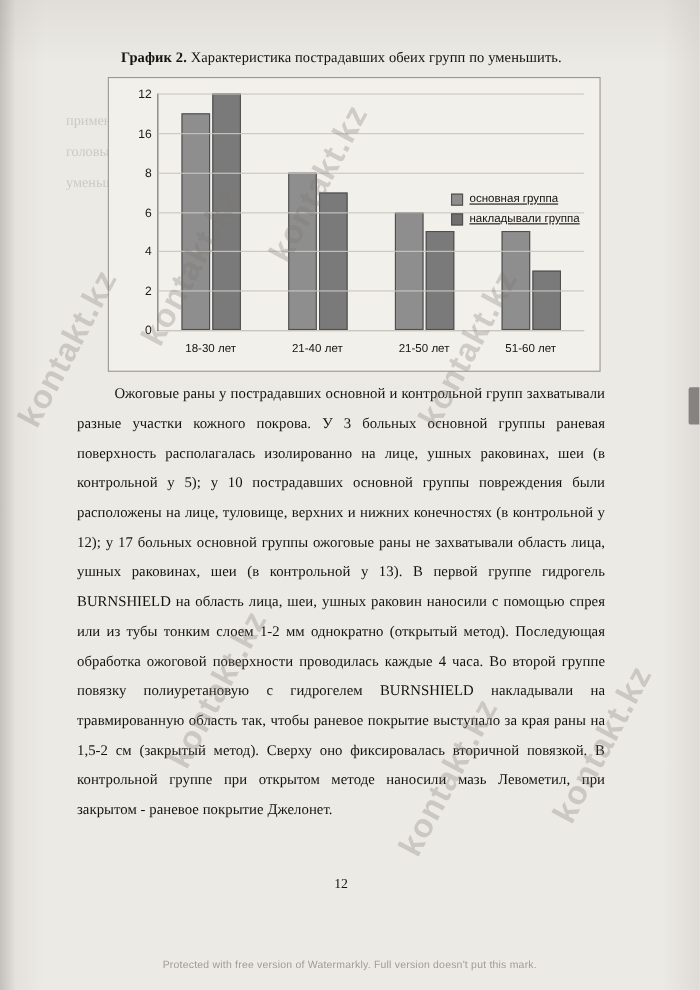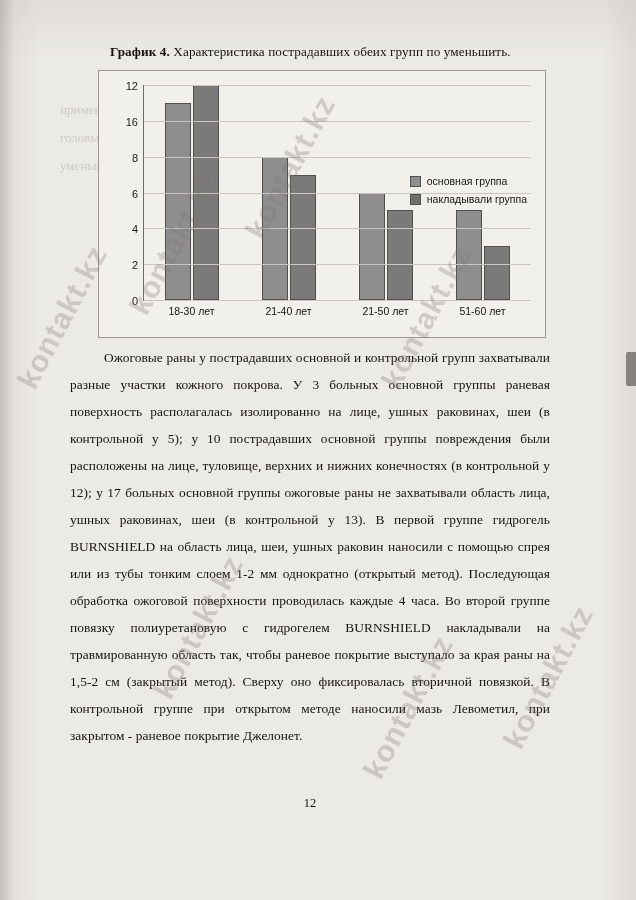--- a/index.html
+++ b/index.html
@@ -100,21 +100,21 @@
   }
   .bar.s2 { background: #7a7a7a; }
   .xlabels {
     position: absolute;
     left: 44px;
     right: 14px;
     bottom: 14px;
     height: 18px;
     display: flex;
     justify-content: space-around;
-    align-items: flex-start;
+    align-items: flex-end;
   }
   .xlabel {
     font-size: 10.5px;
     color: #15130f;
     font-family: "Liberation Sans", sans-serif;
     text-align: center;
     width: 80px;
   }
   .legend {
     position: absolute;
@@ -122,20 +122,21 @@
     top: 104px;
     font-family: "Liberation Sans", sans-serif;
     font-size: 10.5px;
     color: #15130f;
   }
   .legend-row {
     display: flex;
     align-items: center;
     margin-bottom: 6px;
     white-space: nowrap;
+    text-decoration: underline;
   }
   .swatch {
     width: 9px;
     height: 9px;
     margin-right: 6px;
     background: #8e8e8e;
     border: 1px solid #4f4f4f;
   }
   .swatch.s2 { background: #6f6f6f; }
 
@@ -224,21 +225,21 @@
 <body>
 
 <div class="page">
   <div class="edge-mark"></div>
 
   <div class="ghost">применение гидрогеля BURNSHIELD в комплексном лечении больных с ожогами головы, шеи и верхних конечностей позволило сократить сроки эпителизации ран и уменьшить болевой синдром у пострадавших обеих групп.</div>
 
   <div class="page-inner">
 
     <p class="chart-caption">
-      <b>График 4.</b><span> Характеристика пострадавших обеих групп по уменьшить.</span>
+      <b>График 2.</b><span> Характеристика пострадавших обеих групп по уменьшить.</span>
     </p>
 
     <div class="chart-box">
       <div class="plot">
 
         <div class="bars">
             <div class="group">
               <div class="bar" style="height: 91.6667%;"></div>
               <div class="bar s2" style="height: 100%;"></div>
             </div>
@@ -302,13 +303,14 @@
   </div>
 
   <div class="wm wm1">kontakt.kz</div>
   <div class="wm wm2">kontakt.kz</div>
   <div class="wm wm3">kontakt.kz</div>
   <div class="wm wm4">kontakt.kz</div>
   <div class="wm wm5">kontakt.kz</div>
   <div class="wm wm6">kontakt.kz</div>
   <div class="wm wm7">kontakt.kz</div>
 
+  <div class="wm-footer">Protected with free version of Watermarkly. Full version doesn't put this mark.</div>
 </div>
 
 </body></html>

